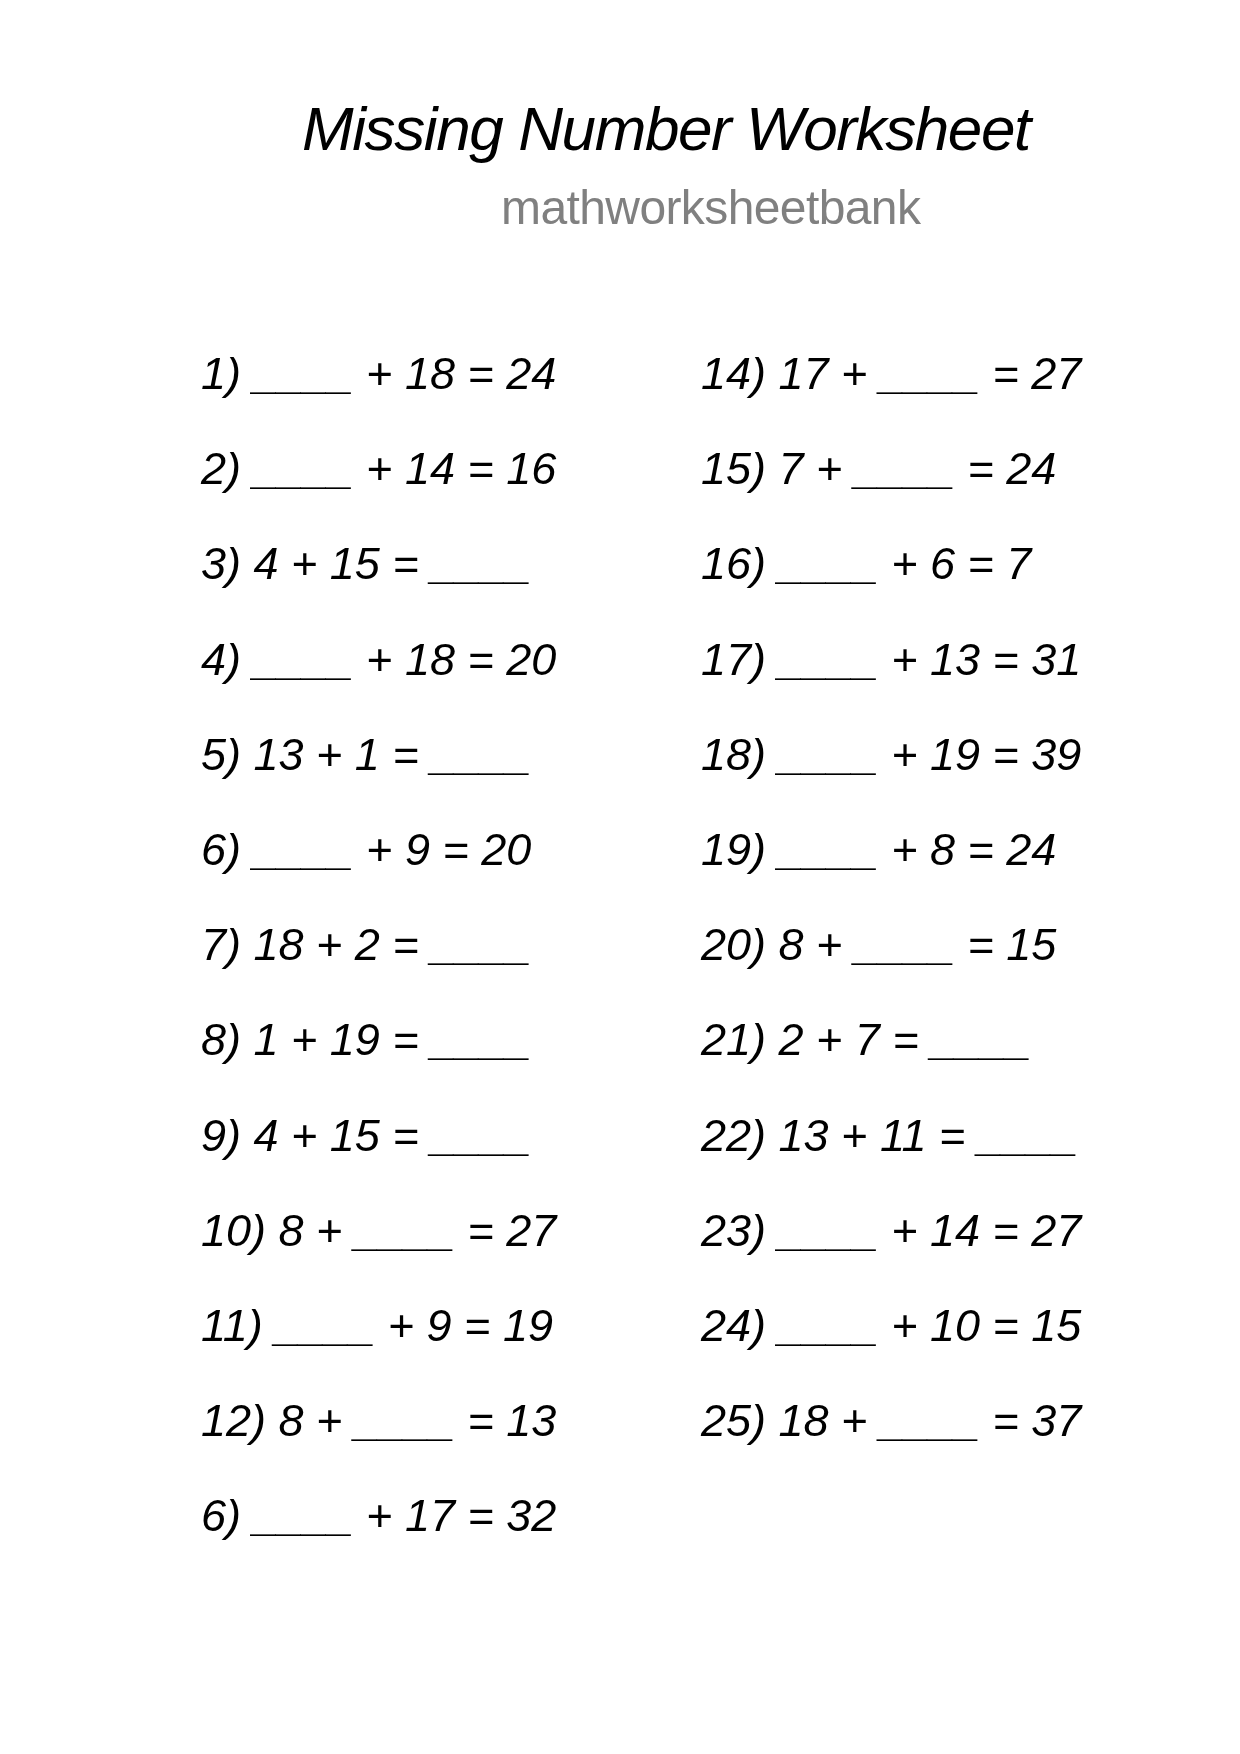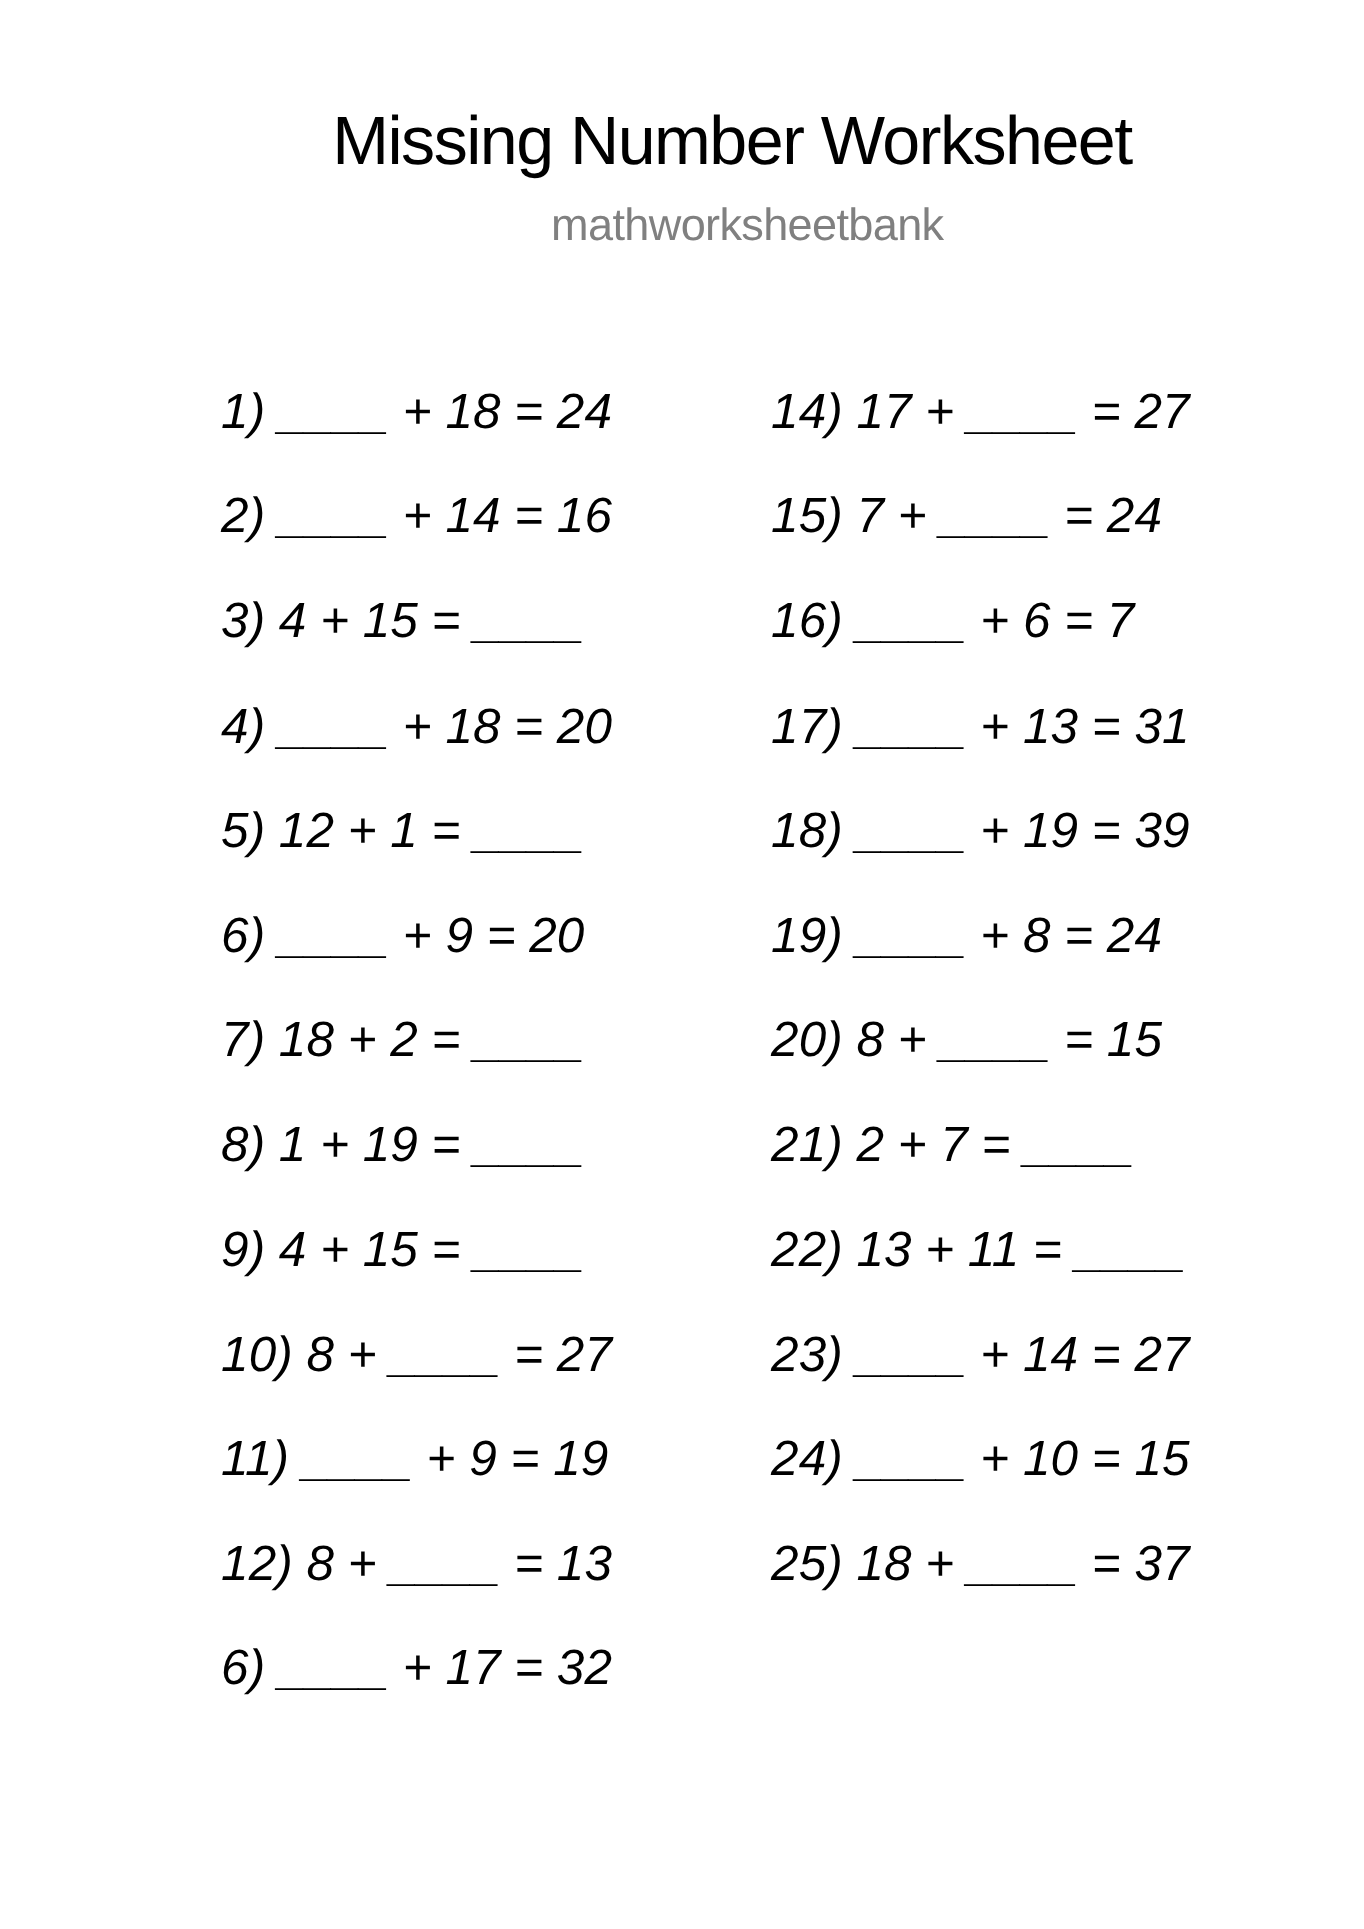--- a/index.html
+++ b/index.html
@@ -1,39 +1,39 @@
 <!DOCTYPE html>
 <html><head>
   <meta charset="utf-8">
   <style>
     html, body { margin: 0; padding: 0; background: #ffffff; }
     body { width: 1240px; height: 1754px; position: relative; overflow: hidden;
            font-family: "Liberation Sans", sans-serif; color: #000; }
     .title { position: absolute; left: 302px; top: 98px; font-size: 62px; line-height: 1;
-             white-space: nowrap; letter-spacing: -1.4px; transform-origin: left top; }
-    .subtitle { position: absolute; left: 501px; top: 184px; font-size: 41px; line-height: 1;
+             white-space: nowrap; letter-spacing: -1.4px; transform-origin: left top; font-style: italic; }
+    .subtitle { position: absolute; left: 501px; top: 184px; font-size: 48px; line-height: 1;
                 color: #808080; white-space: nowrap; letter-spacing: -0.6px; }
     .col { position: absolute; top: 0; }
     .col-left { left: 201px; }
     .col-right { left: 701px; }
     .problem { position: absolute; left: 0; font-size: 45px; line-height: 1;
                white-space: nowrap; font-style: italic; }
   </style>
 </head>
 <body>
 
 <div class="title">Missing Number Worksheet</div>
 <div class="subtitle">mathworksheetbank</div>
 
 <div class="col col-left">
   <div class="problem" style="top:351px">1) ____ + 18 = 24</div>
   <div class="problem" style="top:446px">2) ____ + 14 = 16</div>
   <div class="problem" style="top:541px">3) 4 + 15 = ____</div>
   <div class="problem" style="top:637px">4) ____ + 18 = 20</div>
-  <div class="problem" style="top:732px">5) 12 + 1 = ____</div>
+  <div class="problem" style="top:732px">5) 13 + 1 = ____</div>
   <div class="problem" style="top:827px">6) ____ + 9 = 20</div>
   <div class="problem" style="top:922px">7) 18 + 2 = ____</div>
   <div class="problem" style="top:1017px">8) 1 + 19 = ____</div>
   <div class="problem" style="top:1113px">9) 4 + 15 = ____</div>
   <div class="problem" style="top:1208px">10) 8 + ____ = 27</div>
   <div class="problem" style="top:1303px">11) ____ + 9 = 19</div>
   <div class="problem" style="top:1398px">12) 8 + ____ = 13</div>
   <div class="problem" style="top:1493px">6) ____ + 17 = 32</div>
 </div>
 

